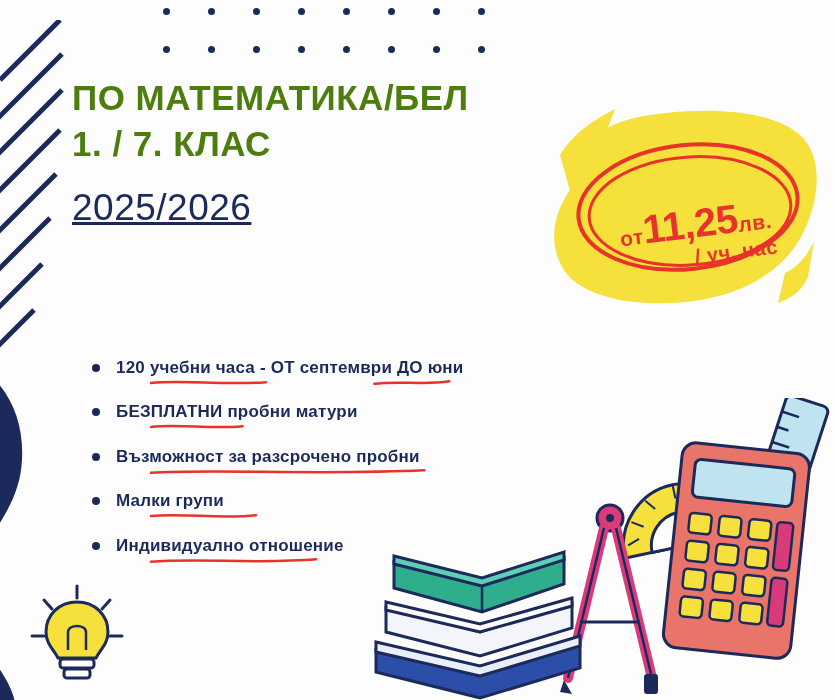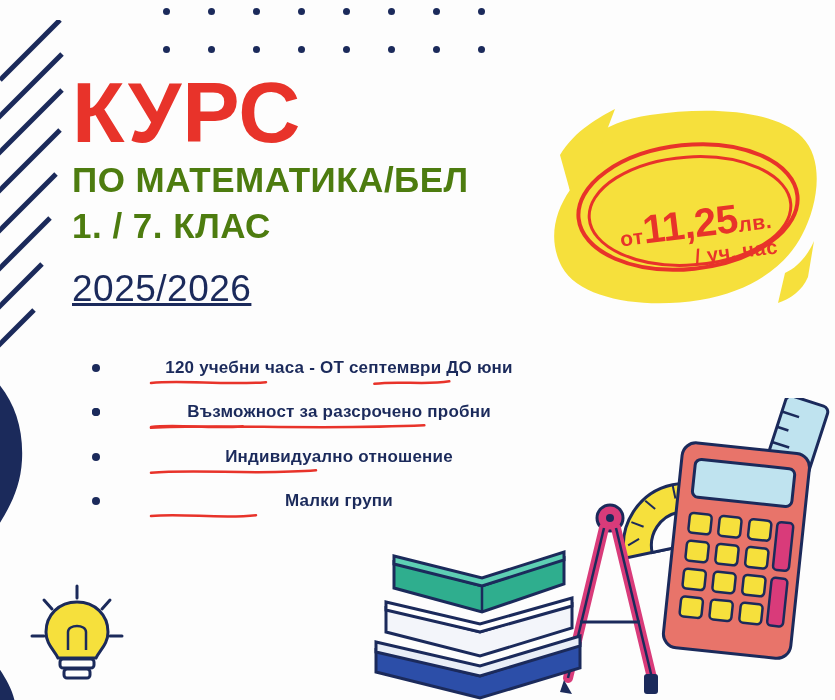--- a/index.html
+++ b/index.html
@@ -152,21 +152,20 @@
   }
   .bullets li {
     position: relative;
     padding-left: 24px;
     margin-bottom: 24px;
     font-size: 17px;
     font-weight: bold;
     color: #1b2a5b;
     letter-spacing: 0.2px;
     line-height: 1.2;
-    text-align: center;
   }
   .bullets li::before {
     content: "";
     position: absolute;
     left: 0;
     top: 6px;
     width: 8px;
     height: 8px;
     border-radius: 50%;
     background: #1b2a5b;
@@ -230,21 +229,20 @@
     <span class="dot" style="left:45px; top:38px;"></span>
     <span class="dot" style="left:90px; top:38px;"></span>
     <span class="dot" style="left:135px;top:38px;"></span>
     <span class="dot" style="left:180px;top:38px;"></span>
     <span class="dot" style="left:225px;top:38px;"></span>
     <span class="dot" style="left:270px;top:38px;"></span>
     <span class="dot" style="left:315px;top:38px;"></span>
   </div>
 
   <div class="headline-wrap">
-    <h1 class="title-main">КУРС</h1>
     <div class="title-sub">ПО МАТЕМАТИКА/БЕЛ</div>
     <div class="title-sub">1. / 7. КЛАС</div>
     <div class="title-year">2025/2026</div>
   </div>
 
   <div class="price-badge">
     <svg width="280" height="245" viewBox="0 0 280 245" xmlns="http://www.w3.org/2000/svg">
       <path d="M30,95 C20,60 55,28 110,20 C170,11 235,15 262,42 C285,65 278,110 262,140 C248,168 215,196 160,205 C105,214 40,205 22,172 C8,146 14,118 30,95 Z" fill="#f6e03c"></path>
       <path d="M20,60 C35,35 60,22 75,14 L62,48 C52,62 38,80 30,96 Z" fill="#f6e03c"></path>
       <path d="M245,178 C258,172 268,160 274,146 L268,182 C262,196 250,204 238,208 Z" fill="#f6e03c"></path>
@@ -261,40 +259,41 @@
 
   <ul class="bullets">
     <li>
       <span>120 учебни часа - ОТ септември ДО юни</span>
       <svg class="scribble" width="400" height="12" viewBox="0 0 400 12" xmlns="http://www.w3.org/2000/svg">
         <path d="M2,6 C40,2 90,9 140,5" stroke="#e8332a" stroke-width="3" fill="none" stroke-linecap="round"></path>
         <path d="M270,7 C300,3 330,9 360,4" stroke="#e8332a" stroke-width="3" fill="none" stroke-linecap="round"></path>
       </svg>
     </li>
     <li>
+      <span>БЕЗПЛАТНИ пробни матури</span>
       <svg class="scribble" width="400" height="12" viewBox="0 0 400 12" xmlns="http://www.w3.org/2000/svg">
         <path d="M2,6 C35,2 75,9 112,5" stroke="#e8332a" stroke-width="3" fill="none" stroke-linecap="round"></path>
       </svg>
     </li>
     <li>
       <span>Възможност за разсрочено пробни</span>
       <svg class="scribble" width="400" height="12" viewBox="0 0 400 12" xmlns="http://www.w3.org/2000/svg">
         <path d="M2,7 C80,2 200,10 330,4" stroke="#e8332a" stroke-width="3" fill="none" stroke-linecap="round"></path>
       </svg>
     </li>
     <li>
+      <span>Малки групи</span>
+      <svg class="scribble" width="400" height="12" viewBox="0 0 400 12" xmlns="http://www.w3.org/2000/svg">
+        <path d="M2,6 C40,2 85,10 128,5" stroke="#e8332a" stroke-width="3" fill="none" stroke-linecap="round"></path>
+      </svg>
+    </li>
+    <li>
       <span>Индивидуално отношение</span>
       <svg class="scribble" width="400" height="12" viewBox="0 0 400 12" xmlns="http://www.w3.org/2000/svg">
         <path d="M2,7 C55,2 130,10 200,4" stroke="#e8332a" stroke-width="3" fill="none" stroke-linecap="round"></path>
-      </svg>
-    </li>
-    <li>
-      <span>Малки групи</span>
-      <svg class="scribble" width="400" height="12" viewBox="0 0 400 12" xmlns="http://www.w3.org/2000/svg">
-        <path d="M2,6 C40,2 85,10 128,5" stroke="#e8332a" stroke-width="3" fill="none" stroke-linecap="round"></path>
       </svg>
     </li>
   </ul>
 
   <div class="illus ruler">
     <svg width="110" height="170" viewBox="0 0 110 170" xmlns="http://www.w3.org/2000/svg">
       <g transform="rotate(18 55 85)">
         <rect x="30" y="0" width="44" height="168" rx="6" fill="#bfe3ef" stroke="#1b2a5b" stroke-width="3"></rect>
         <g stroke="#1b2a5b" stroke-width="2.5">
           <line x1="30" y1="18" x2="48" y2="18"></line>

